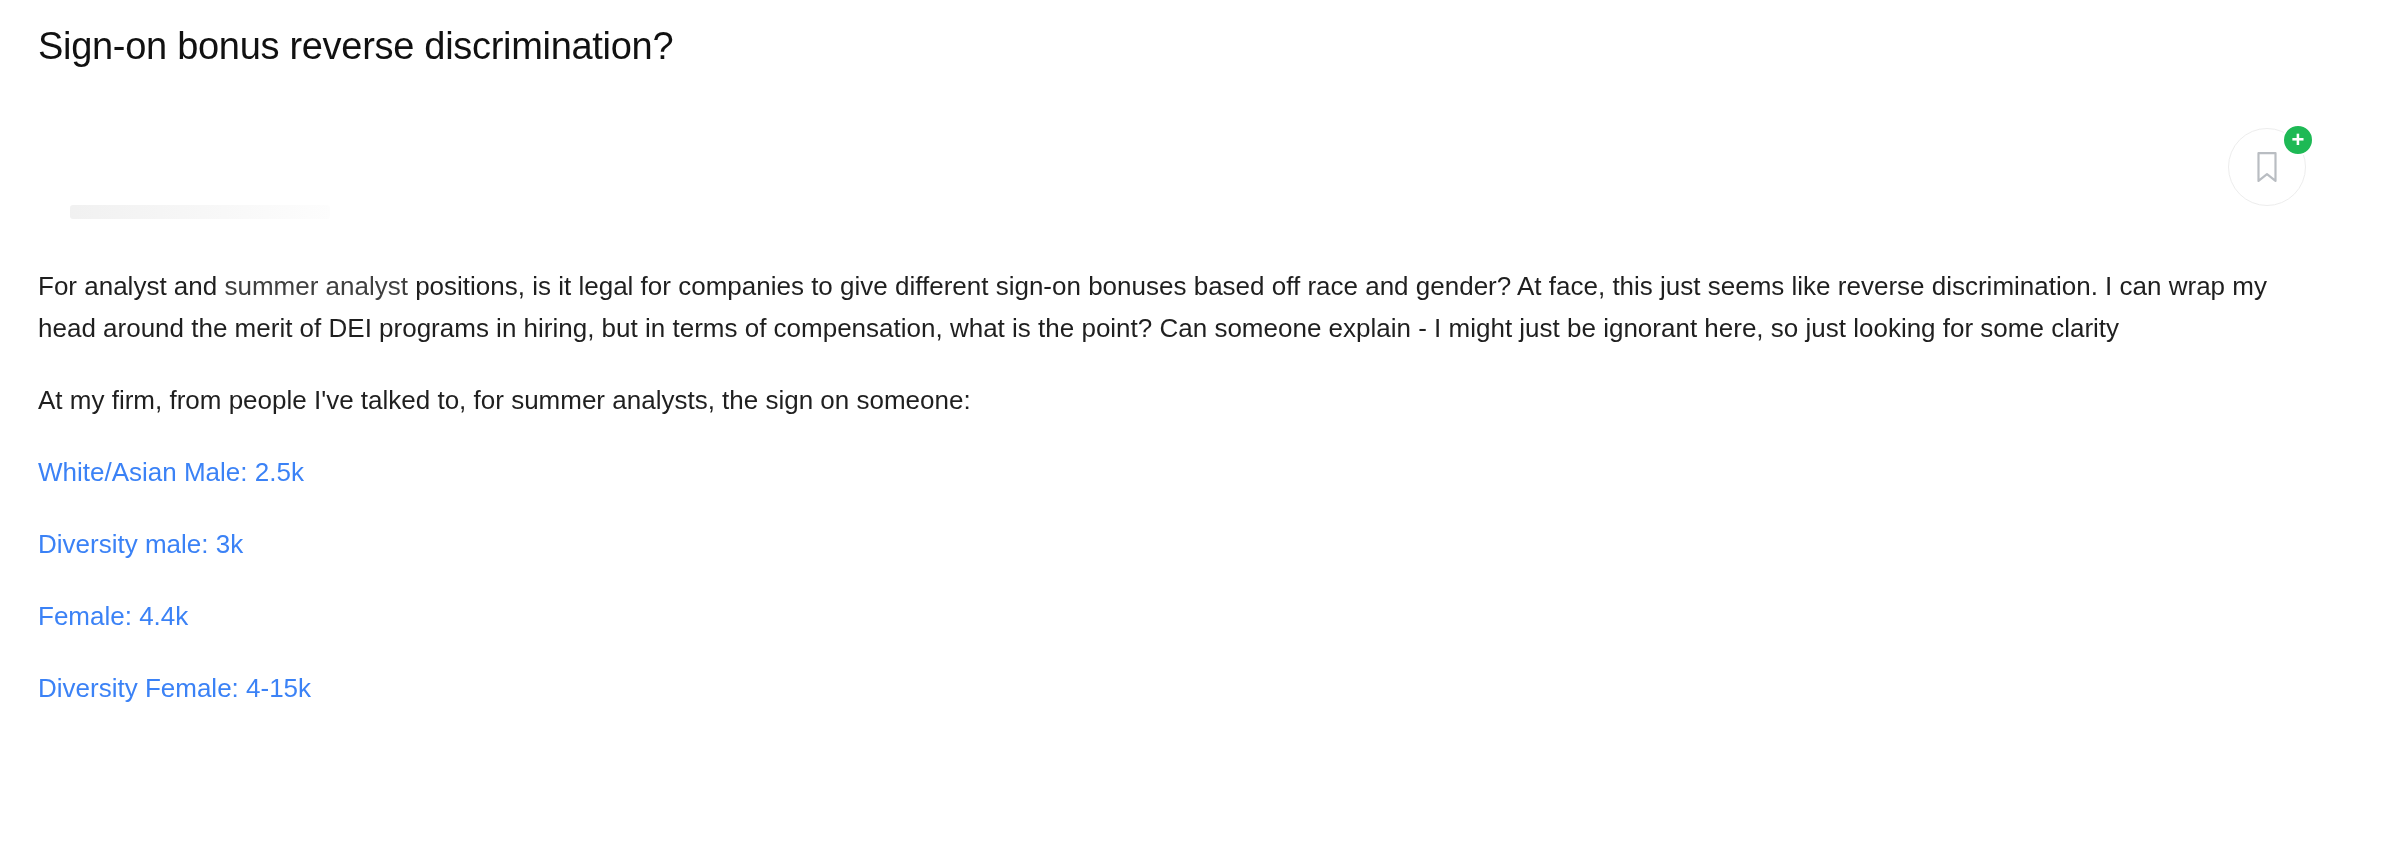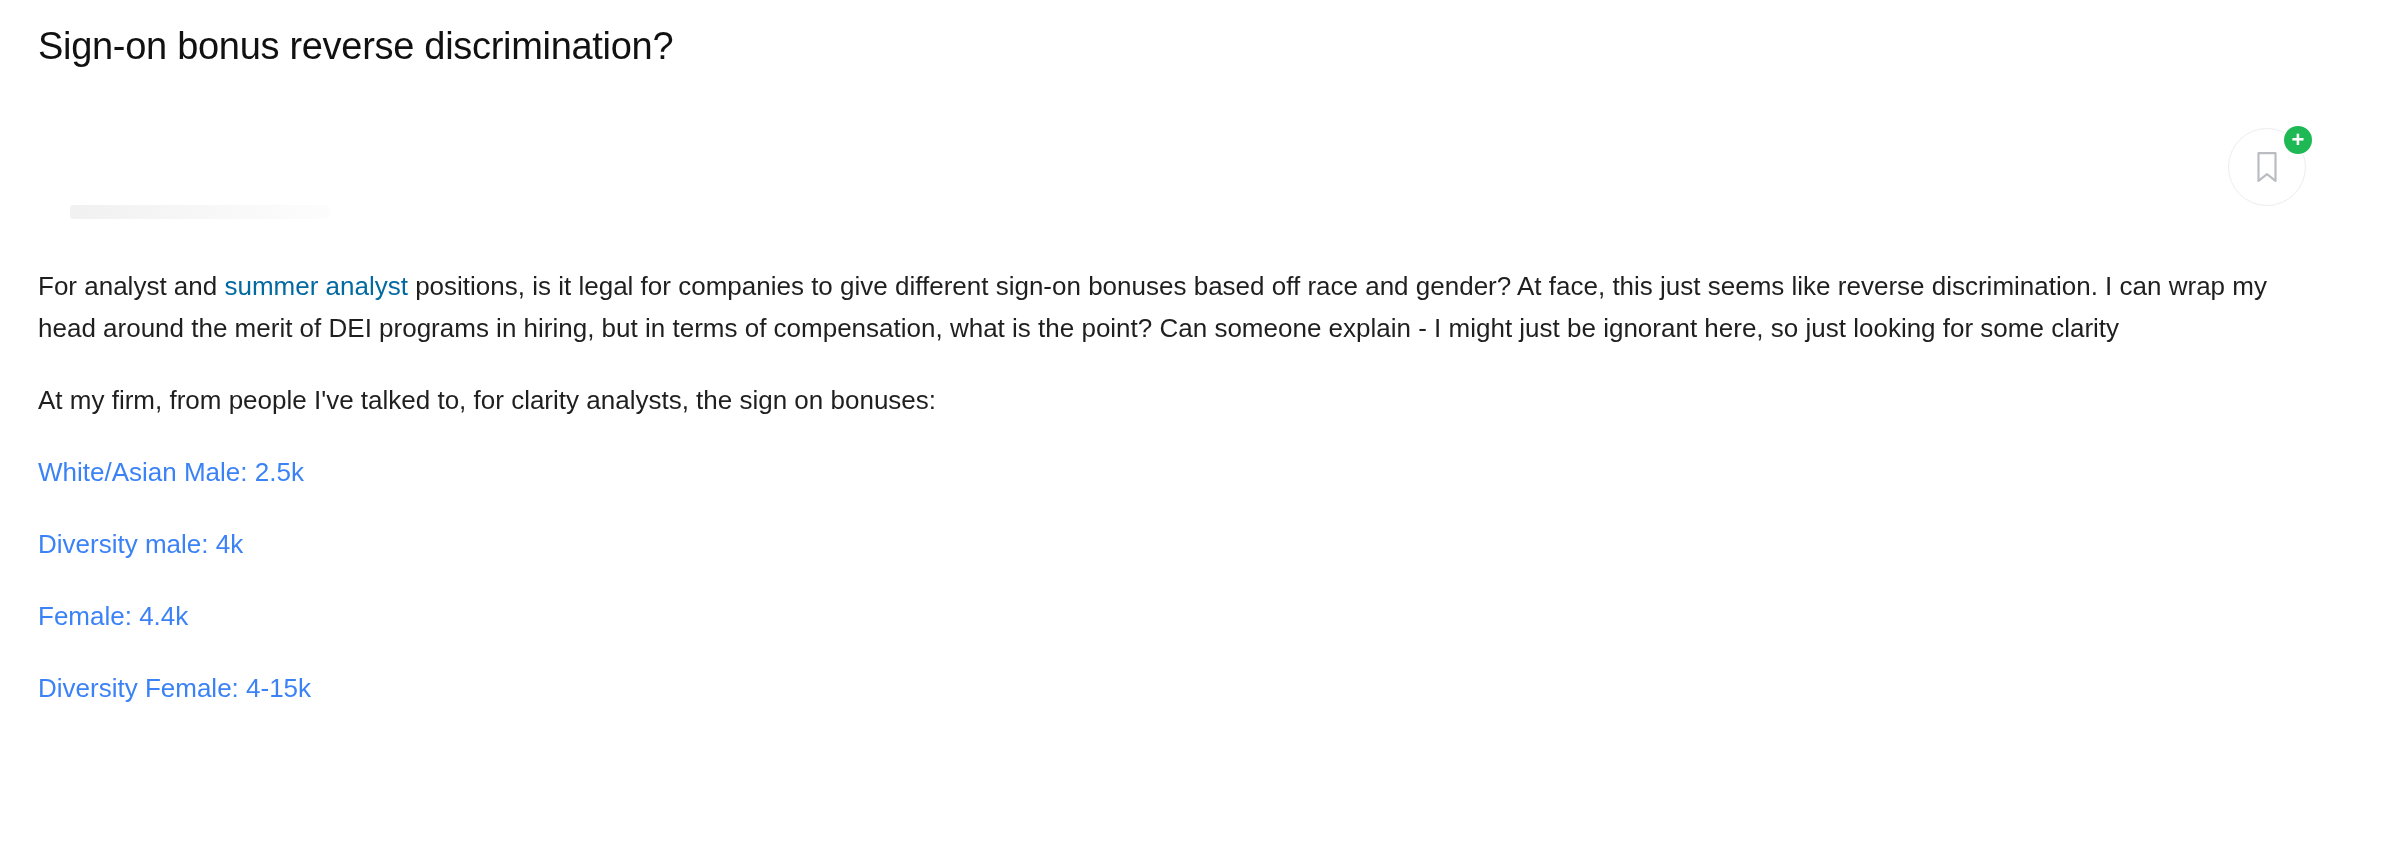--- a/index.html
+++ b/index.html
@@ -97,21 +97,21 @@
     margin: 0 0 30px 0;
     max-width: 2270px;
   }
   .list-line {
     font-size: 26px;
     line-height: 42px;
     color: #3b82f6;
     margin: 0 0 30px 0;
   }
   a.inline-link {
-    color: #0369a1;
+    color: #404040;
     text-decoration: none;
   }
 </style>
 </head>
 <body>
 
 <div class="page">
 
   <h1 class="post-title">Sign-on bonus reverse discrimination?</h1>
 
@@ -129,22 +129,22 @@
     </div>
     <div class="plus-badge">+</div>
   </div>
 
   <div class="body-area">
 
     <p class="para">
       <span>For analyst and </span><a class="inline-link" href="#">summer analyst</a><span> positions, is it legal for companies to give different sign-on bonuses based off race and gender? At face, this just seems like reverse discrimination. I can wrap my head around the merit of DEI programs in hiring, but in terms of compensation, what is the point? Can someone explain - I might just be ignorant here, so just looking for some clarity</span>
     </p>
 
-    <p class="para">At my firm, from people I've talked to, for clarity analysts, the sign on bonuses:</p>
+    <p class="para">At my firm, from people I've talked to, for summer analysts, the sign on someone:</p>
 
     <p class="list-line">White/Asian Male: 2.5k</p>
-    <p class="list-line">Diversity male: 4k</p>
+    <p class="list-line">Diversity male: 3k</p>
     <p class="list-line">Female: 4.4k</p>
     <p class="list-line">Diversity Female: 4-15k</p>
 
   </div>
 
 </div>
 
 </body></html>

